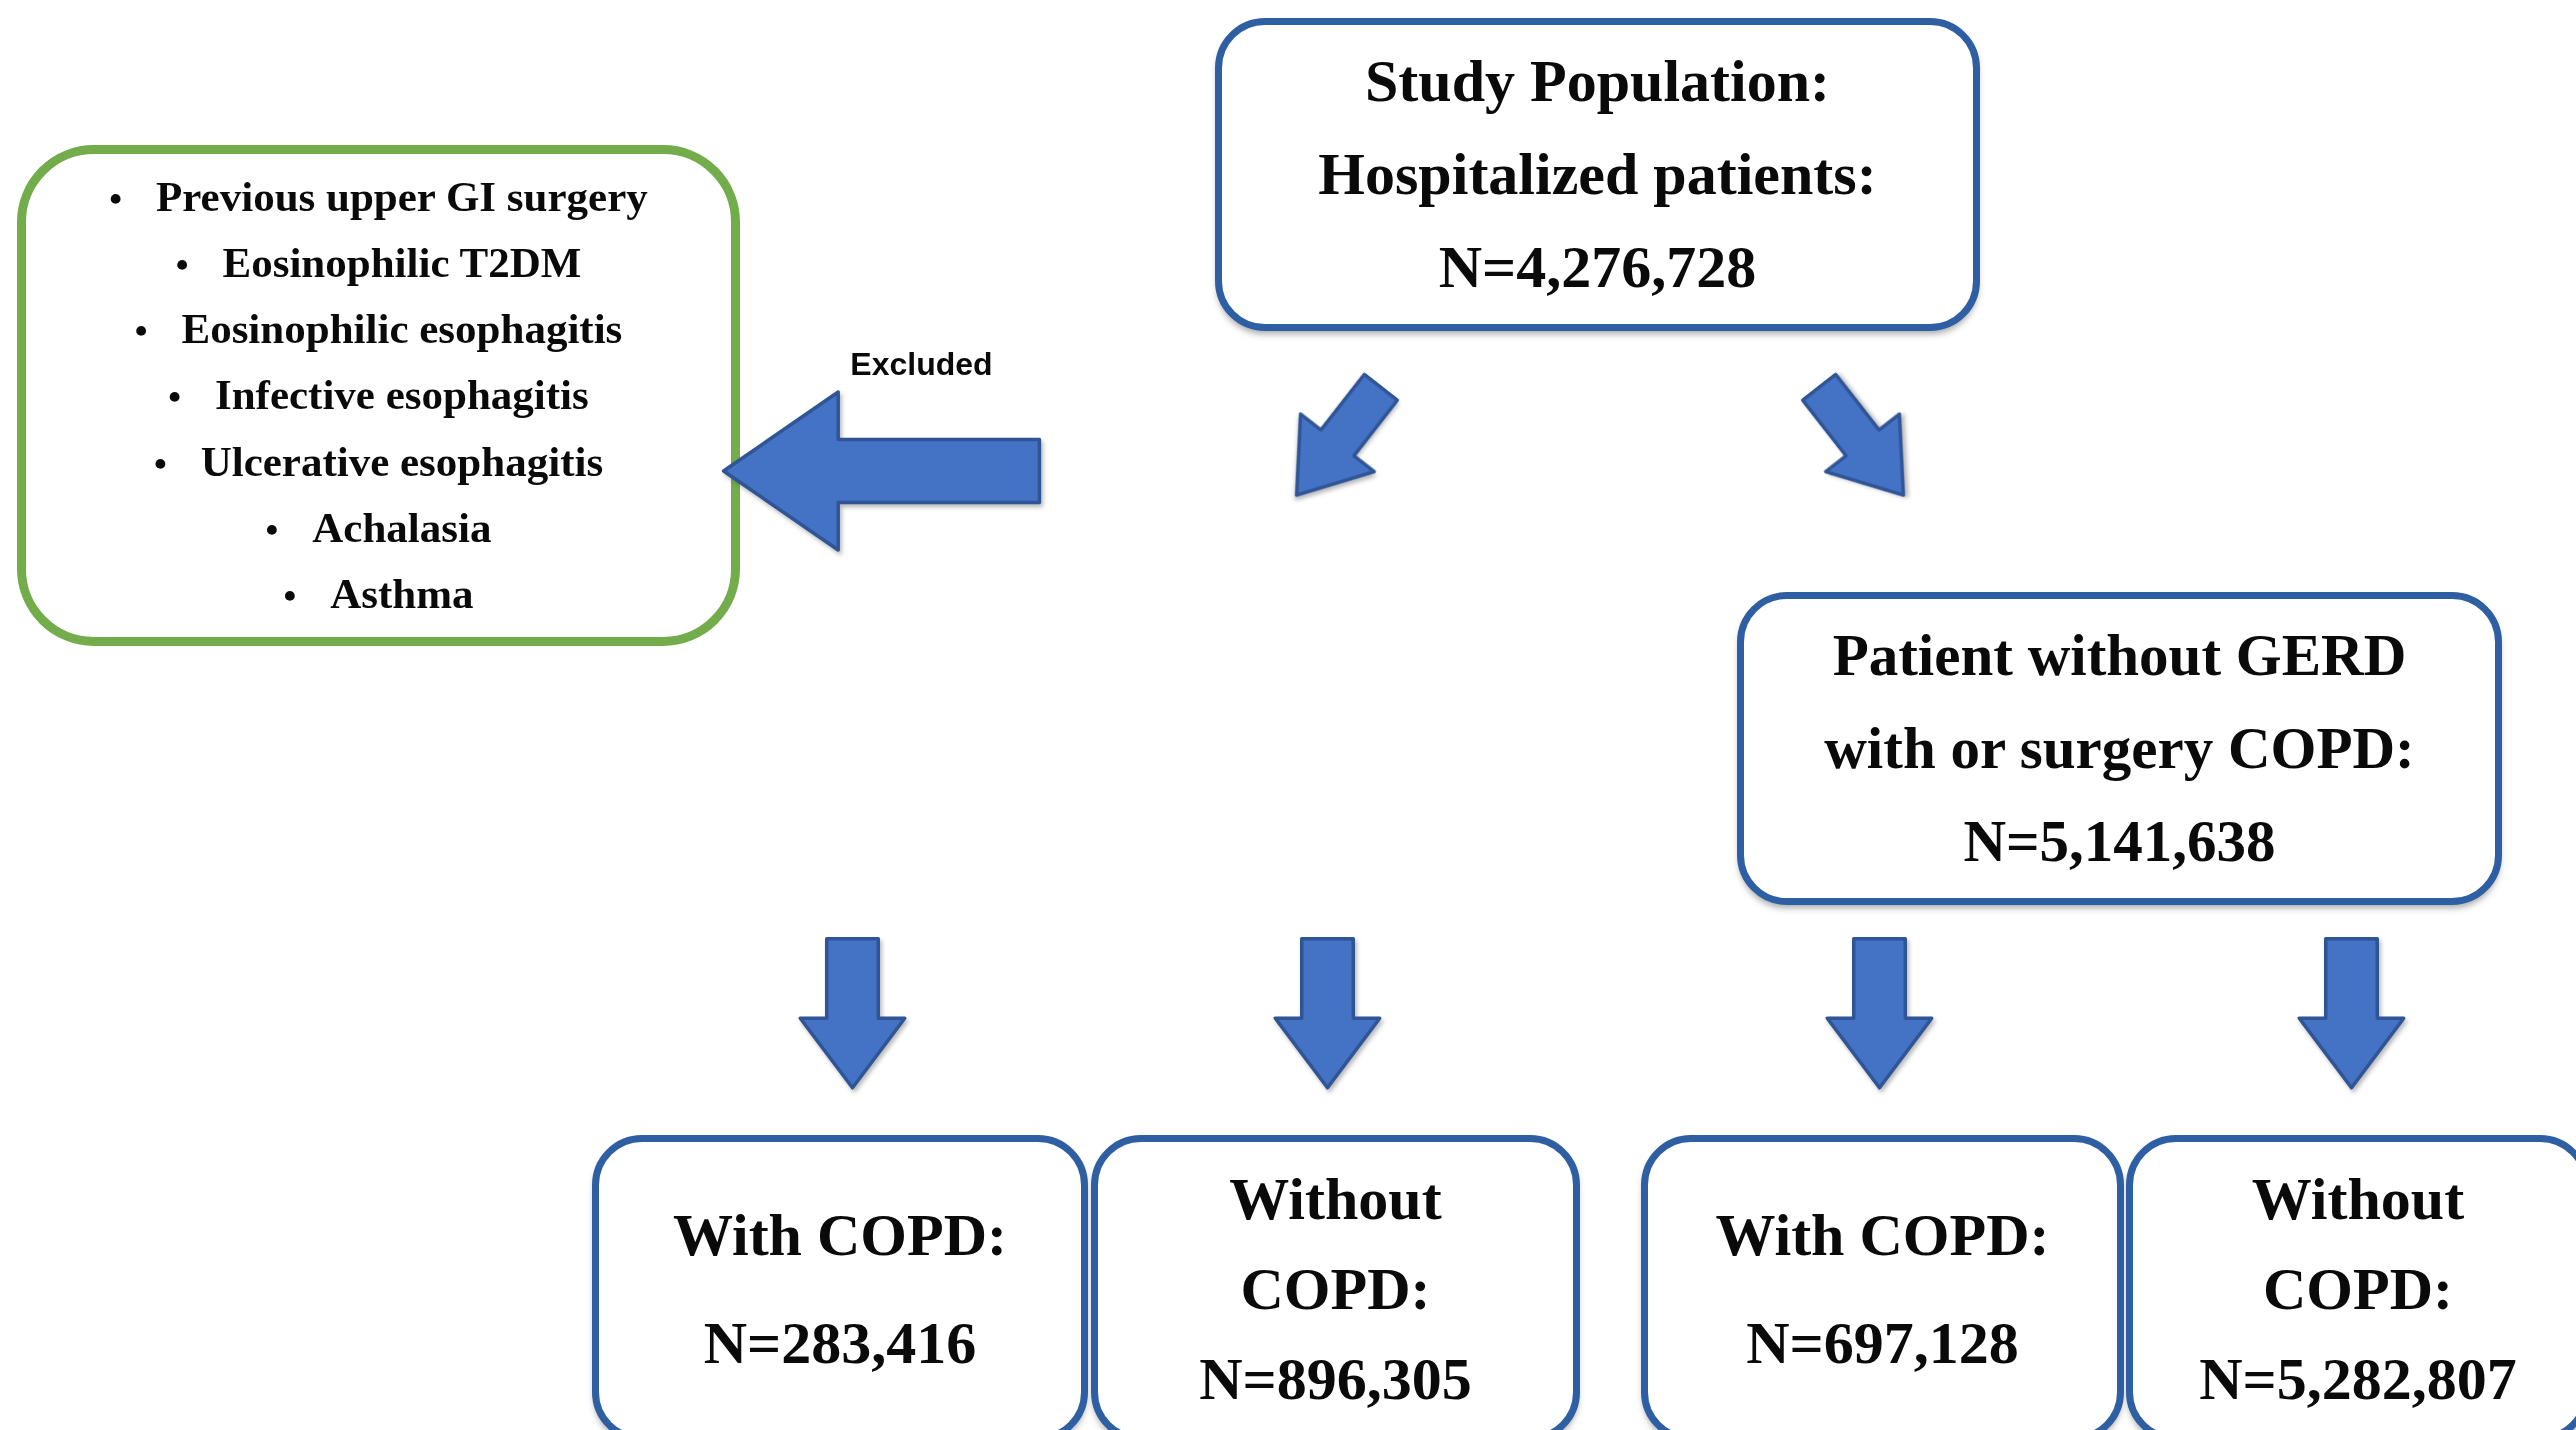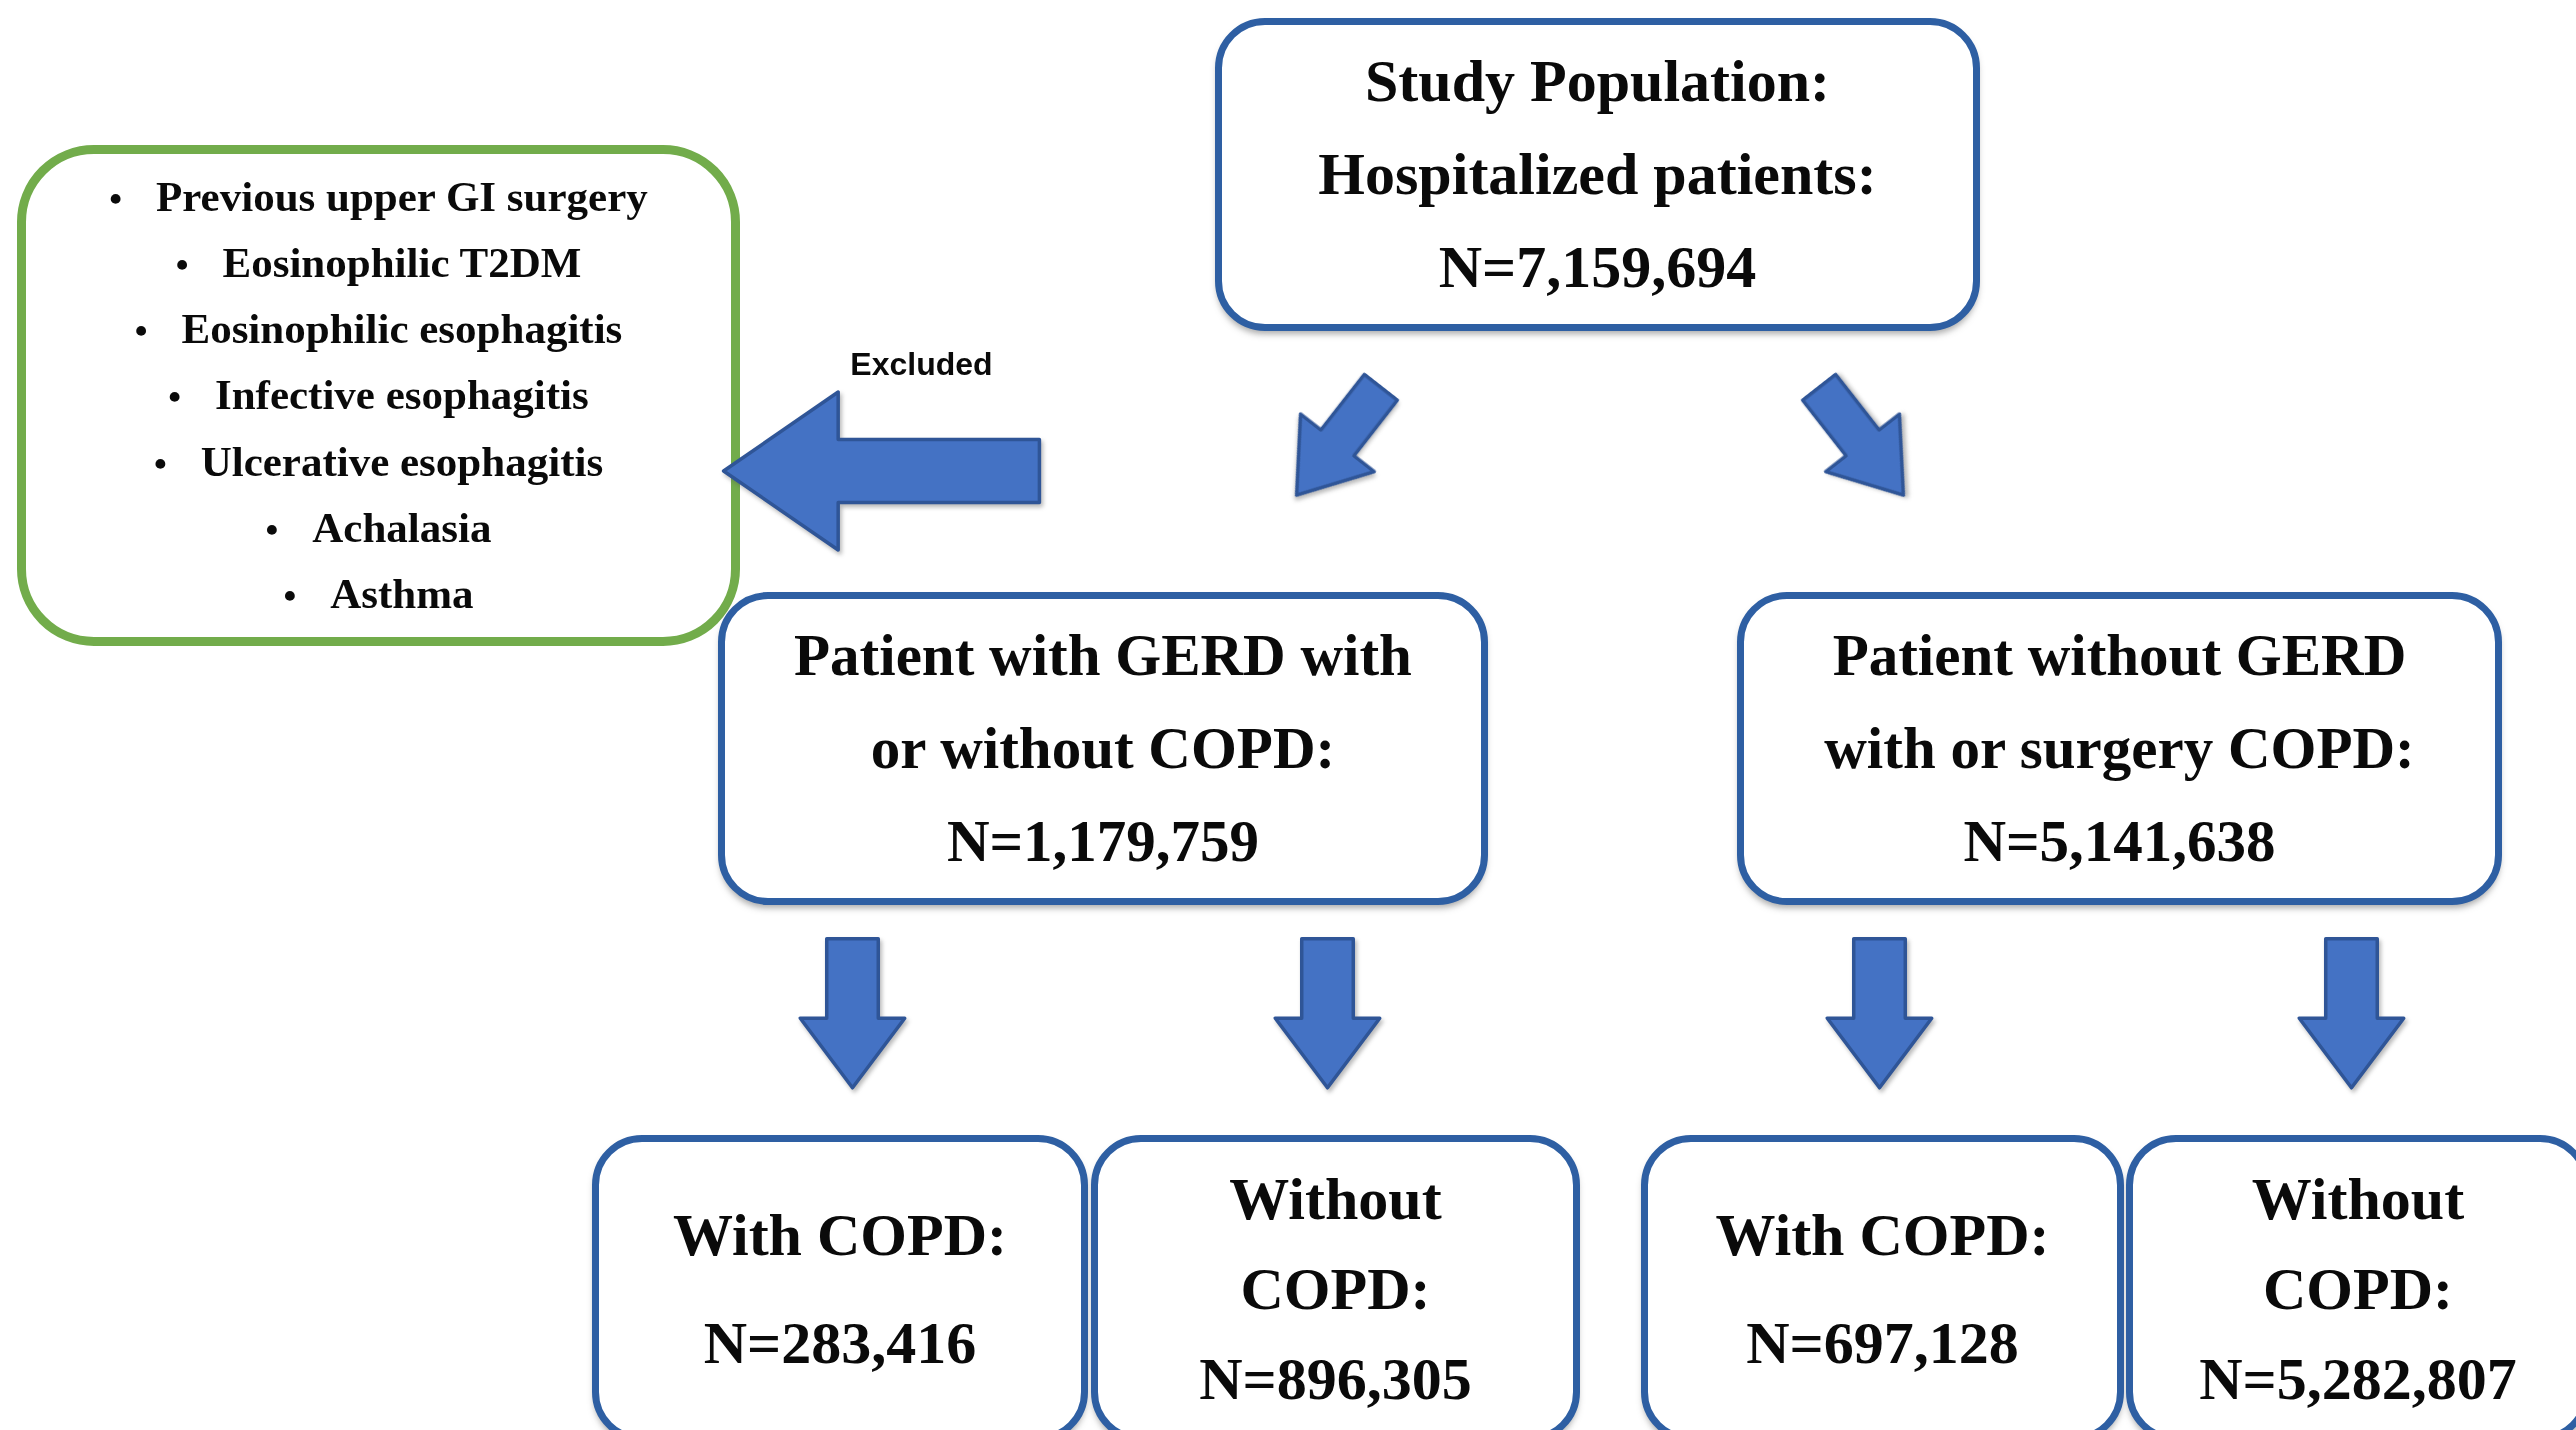--- a/index.html
+++ b/index.html
@@ -46,21 +46,21 @@
   .b4{left:2126px;width:450px;}
 </style>
 </head>
 <body>
 
 <div class="canvas">
 
   <div class="box top-box">
     <div class="line">Study Population:</div>
     <div class="line">Hospitalized patients:</div>
-    <div class="line">N=7,159,694</div>
+    <div class="line">N=4,276,728</div>
   </div>
 
   <div class="green-box">
     <div class="ex-item">
       <span class="bullet">•</span>
       <span>Previous upper GI surgery</span>
     </div>
     <div class="ex-item">
       <span class="bullet">•</span>
       <span>Eosinophilic T2DM</span>
@@ -92,25 +92,20 @@
     <polygon points="8,123 172,10 172,78 460,78 460,168 172,168 172,236"></polygon>
   </svg>
 
   <svg class="arrow diag diag-left" viewBox="0 0 150 205">
     <polygon points="45,4 105,4 105,105 142,105 75,200 8,105 45,105"></polygon>
   </svg>
   <svg class="arrow diag diag-right" viewBox="0 0 150 205">
     <polygon points="45,4 105,4 105,105 142,105 75,200 8,105 45,105"></polygon>
   </svg>
 
-  <div class="box mid-box gerd">
-    <div class="line">Patient with GERD with</div>
-    <div class="line">or without COPD:</div>
-    <div class="line">N=1,179,759</div>
-  </div>
   <div class="box mid-box nogerd">
     <div class="line">Patient without GERD</div>
     <div class="line">with or surgery COPD:</div>
     <div class="line">N=5,141,638</div>
   </div>
 
   <svg class="arrow down-arrow da1" viewBox="0 0 170 224">
     <polygon points="48,4 122,4 122,118 160,118 85,218 10,118 48,118"></polygon>
   </svg>
   <svg class="arrow down-arrow da2" viewBox="0 0 170 224">

